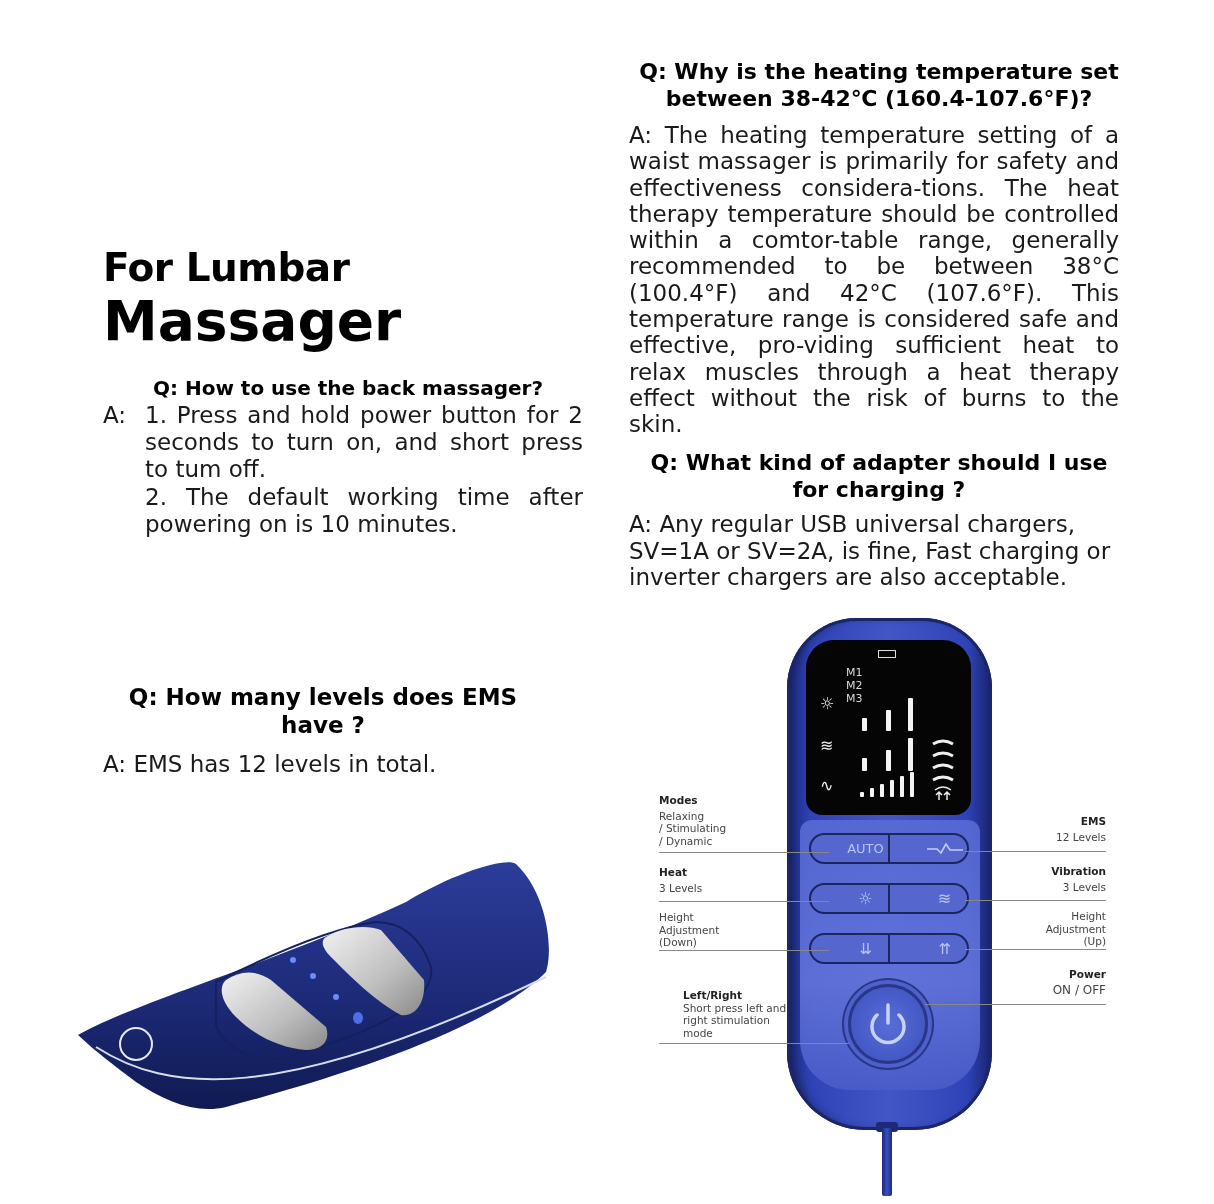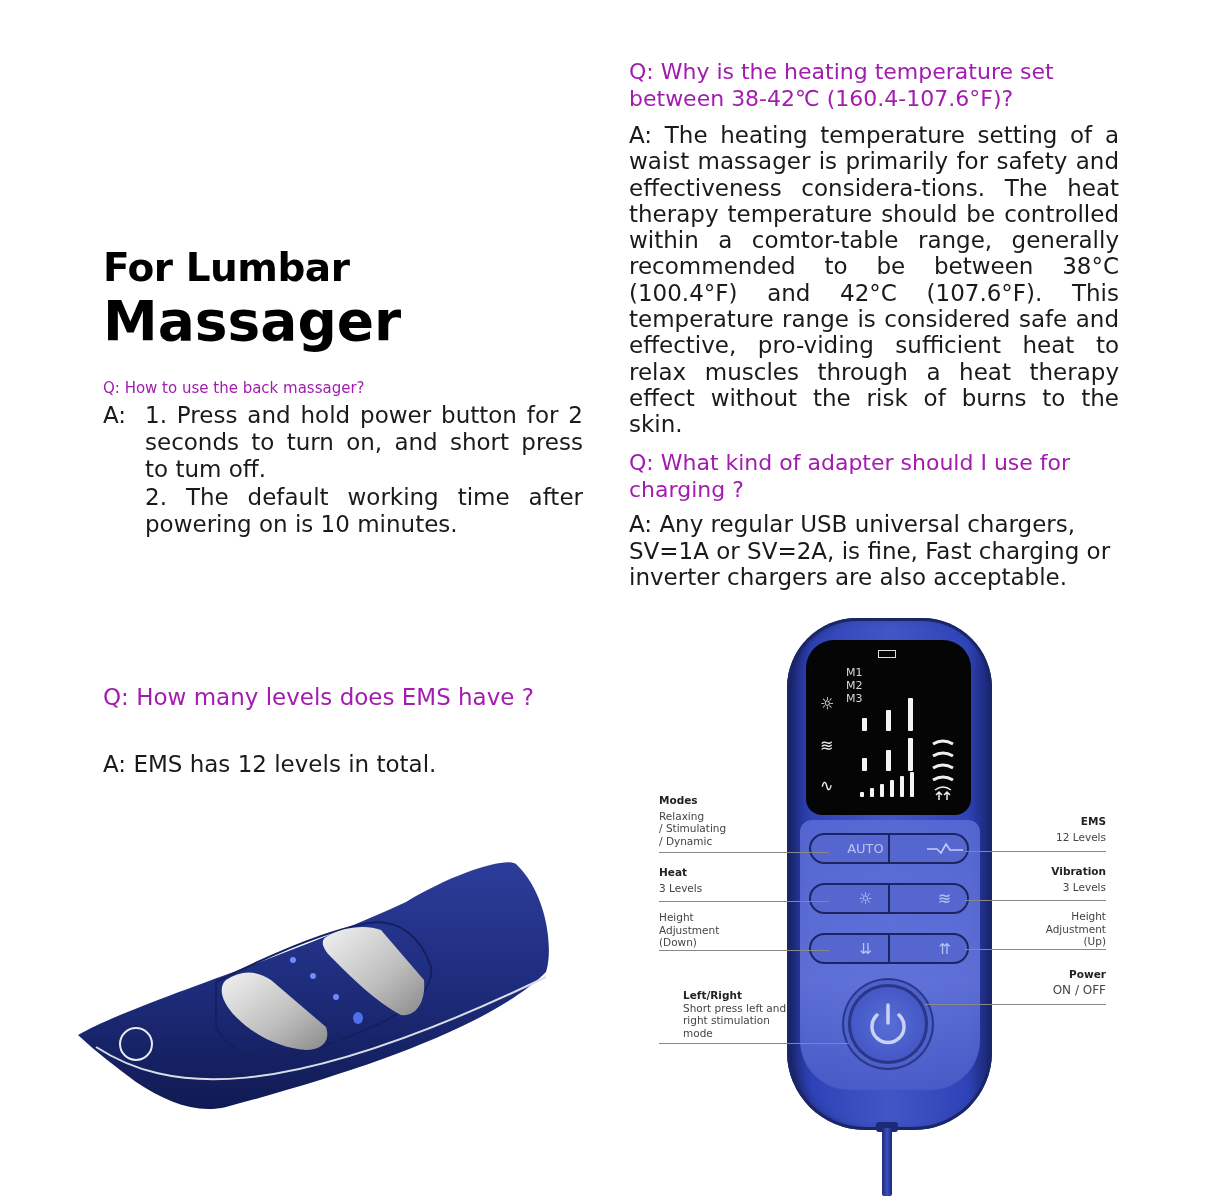--- a/index.html
+++ b/index.html
@@ -5,25 +5,25 @@
   * { box-sizing: border-box; margin: 0; padding: 0; }
   html, body { width: 1214px; height: 1204px; background: #ffffff; overflow: hidden; }
   body { position: relative; font-family: "DejaVu Sans", sans-serif; color: #111; }
 
   .abs { position: absolute; }
 
   
   .title-line1 { left: 103px; top: 246px; font-size: 39px; font-weight: bold; letter-spacing: -0.5px; line-height: 44px; color: #000; }
   .title-line2 { left: 103px; top: 290px; font-size: 55px; font-weight: bold; letter-spacing: 0px; line-height: 62px; color: #000; }
 
-  .q { font-weight: normal; color: #a21caf; }
+  .q { font-weight: bold; color: #000000; text-align: center; }
   .qa { color: #1a1a1a; }
 
   
-  .lq1 { left: 103px; top: 374px; width: 490px; font-size: 15px; line-height: 28px; }
+  .lq1 { left: 103px; top: 374px; width: 490px; font-size: 20px; line-height: 28px; }
   .la1 { left: 103px; top: 402px; width: 480px; font-size: 23px; line-height: 27.2px; }
   .la1 .prefix { position: absolute; left: 0; top: 0; }
   .la1 .body { margin-left: 42px; }
   .la1 .body p { text-align: justify; text-align-last: left; }
 
   .lq2 { left: 103px; top: 683px; width: 440px; font-size: 23px; line-height: 28px; }
   .la2 { left: 103px; top: 749px; width: 440px; font-size: 23px; line-height: 30px; }
 
   
   .rq1 { left: 629px; top: 58px; width: 500px; font-size: 22px; line-height: 27px; }

